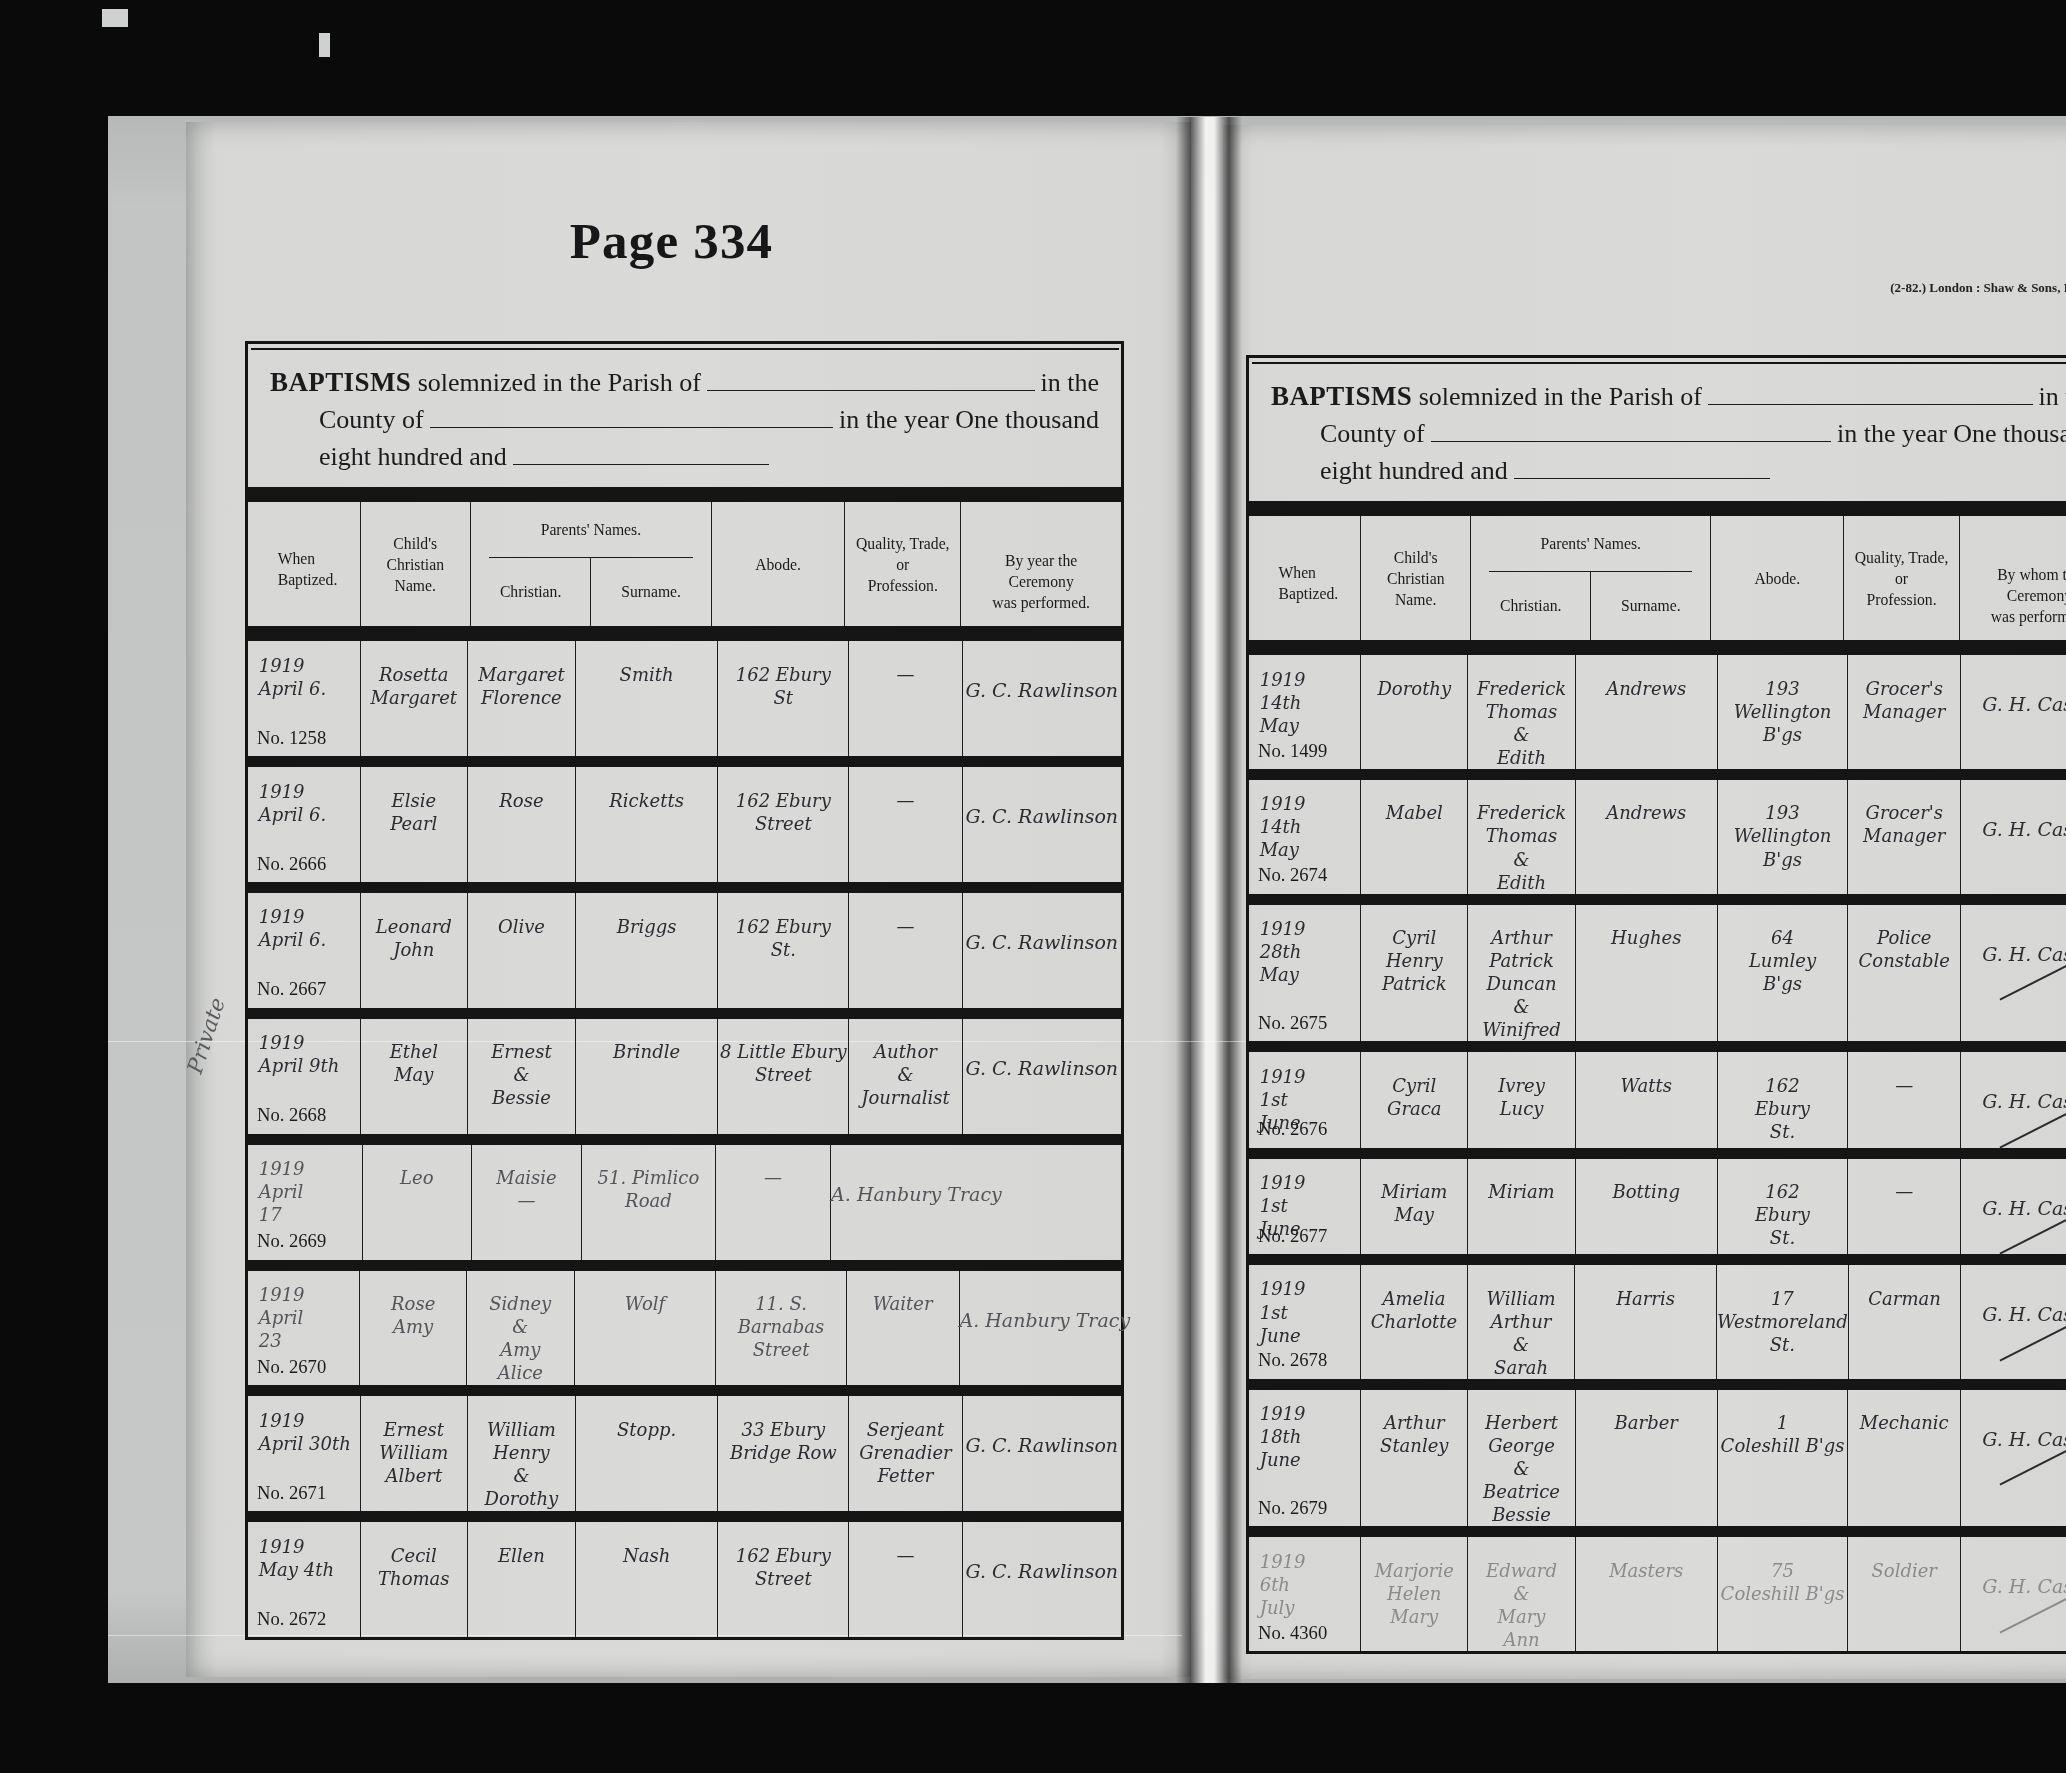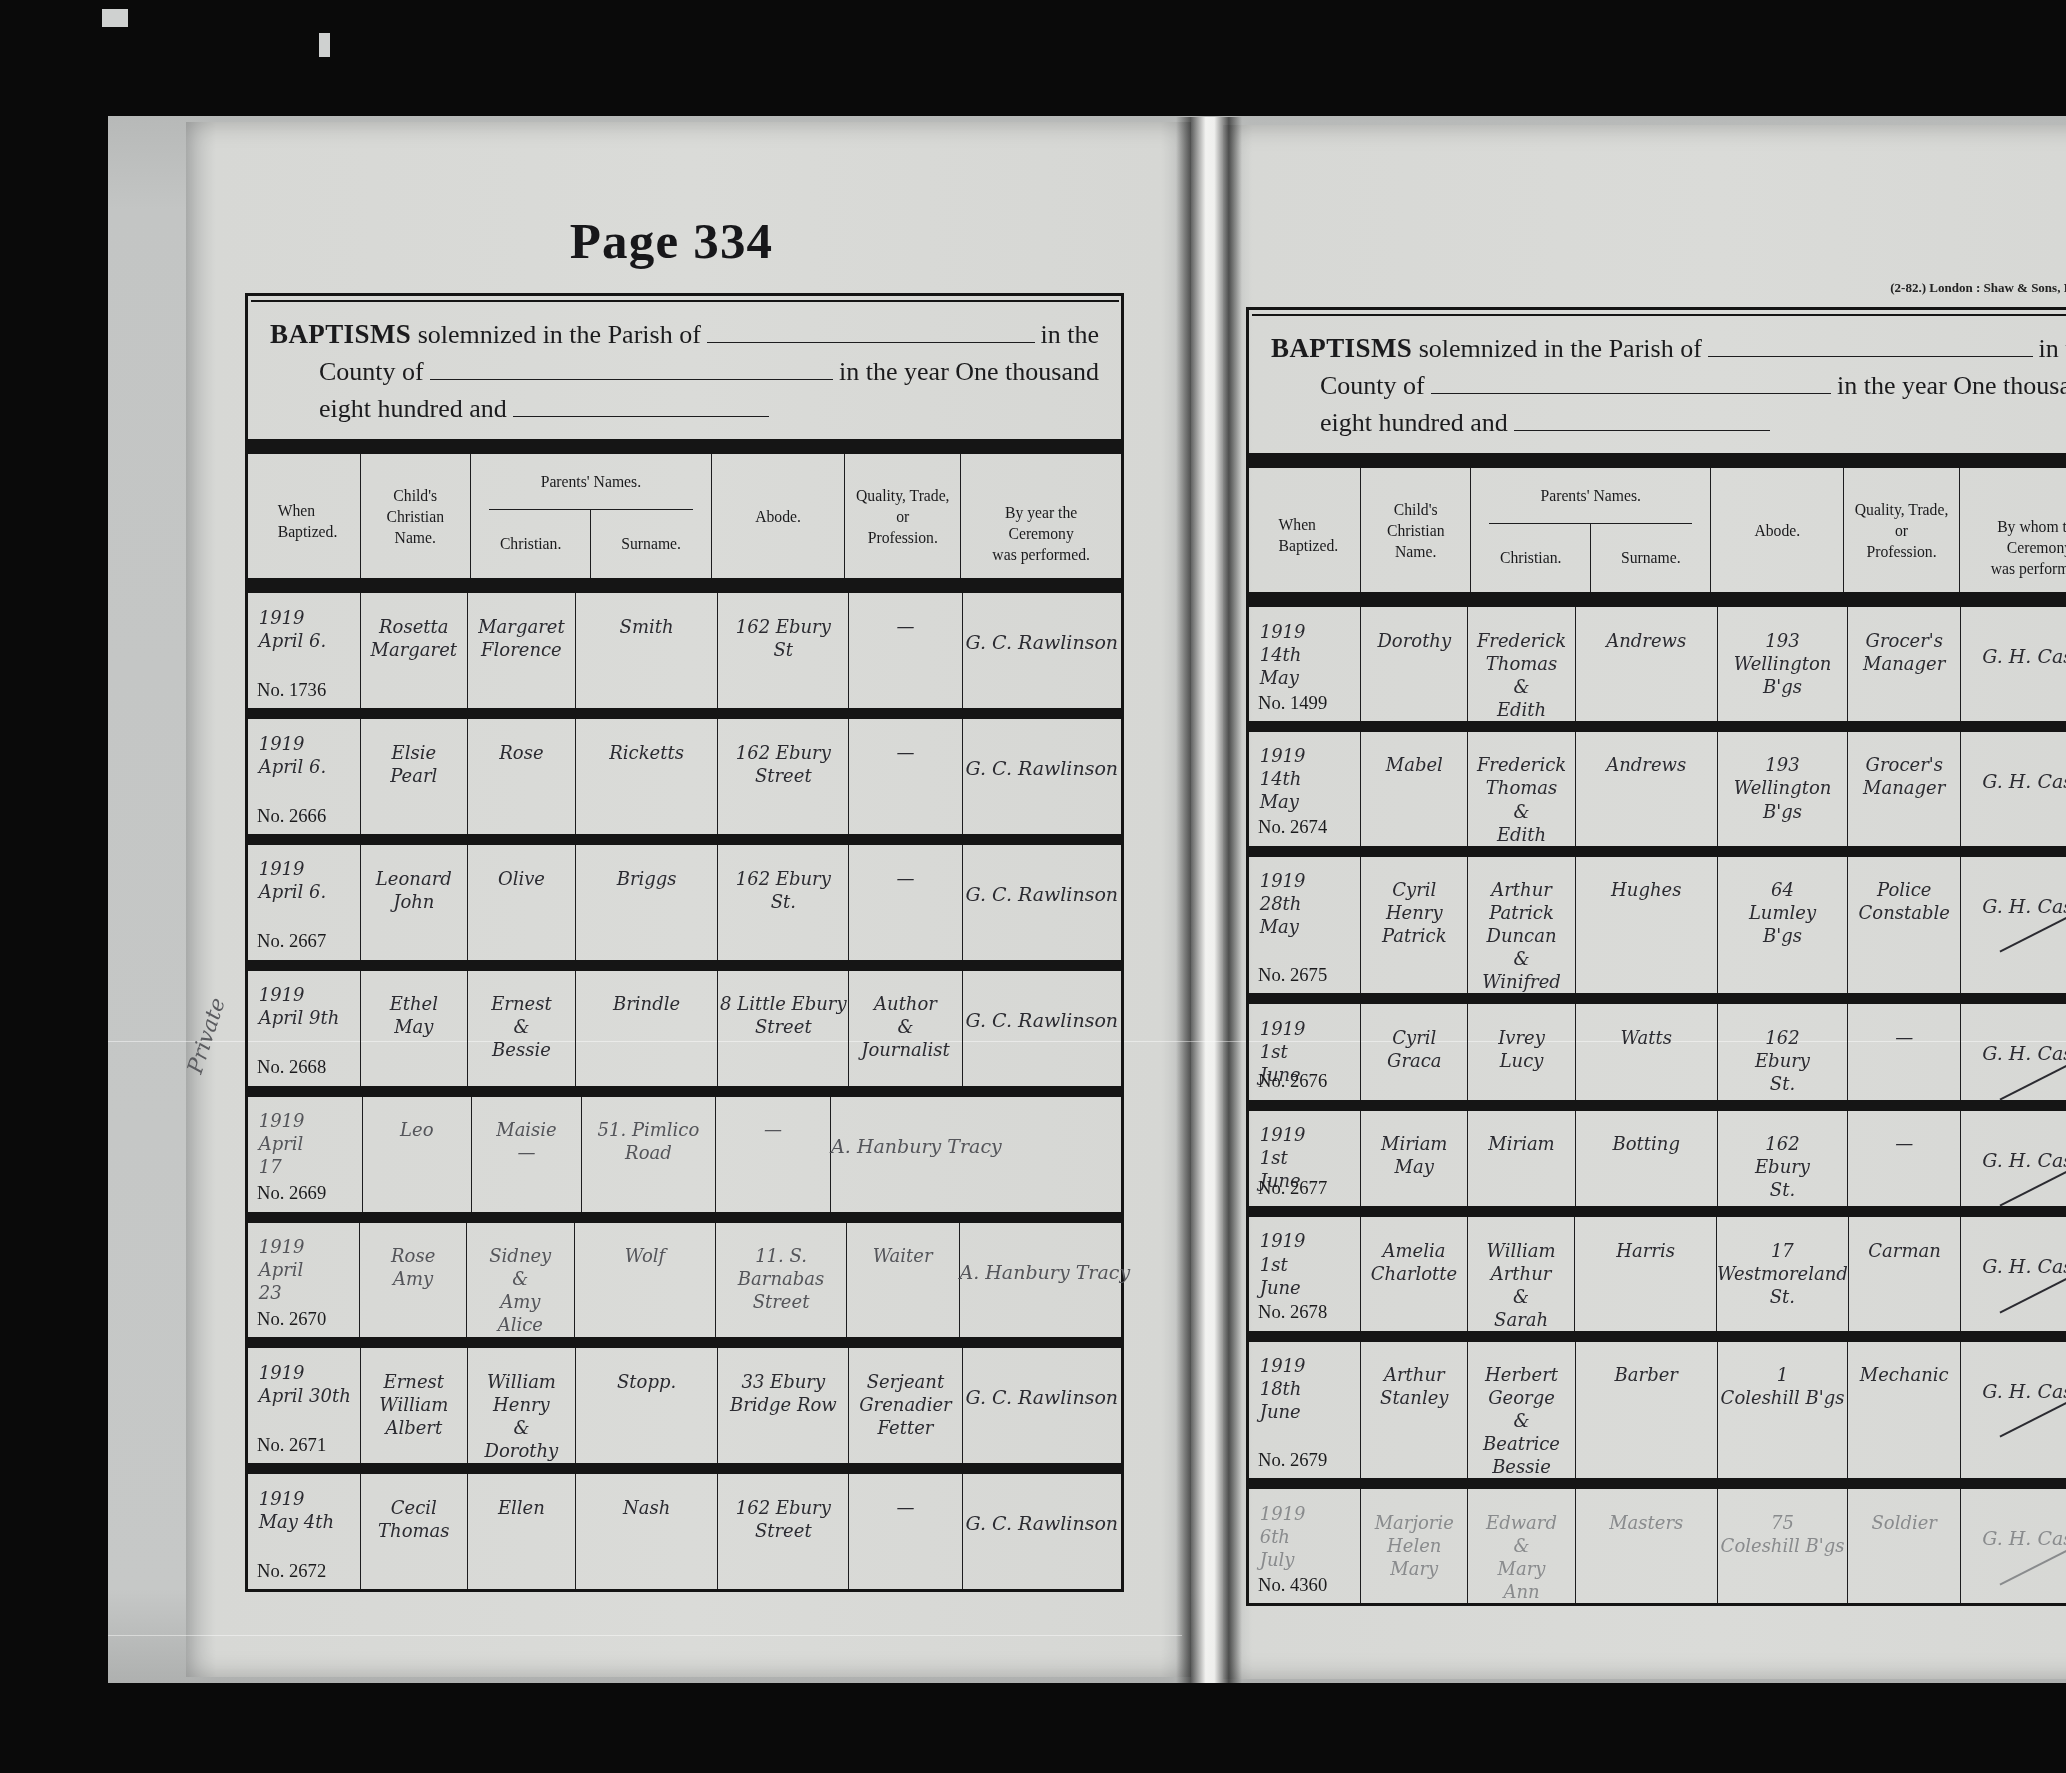--- a/index.html
+++ b/index.html
@@ -25,21 +25,21 @@
 
   .page-title{position:absolute;font-weight:bold;font-size:51px;letter-spacing:1.2px;
               text-align:center;color:#17171a;}
   .page-title.t334{left:463px;top:212px;width:417px;}
   .page-title.t335{left:1475px;top:226px;width:417px;}
   .imprint{position:absolute;left:1781px;top:280px;width:351px;text-align:right;
            font-weight:bold;font-size:13px;color:#222;}
 
   
   .regtable{position:absolute;border:3.7px solid #141414;background:transparent;
-            display:flex;flex-direction:column;}
+            display:flex;flex-direction:column;margin-top:48px;}
   .regtable::before{content:"";position:absolute;left:2.5px;right:2.5px;top:4.1px;
             border-top:2.5px solid #141414;}
   .regtable.left{left:245px;top:293px;width:873px;height:1293px;}
   .regtable.right{left:1246px;top:307px;width:870px;height:1293px;}
   .form-head{padding:19px 22px 6.6px;font-size:26px;line-height:1.42;}
   .fh-line{display:flex;align-items:baseline;white-space:nowrap;}
   .fh-line .blank{flex:1;border-bottom:1.7px solid #1c1c1e;margin:0 5.8px 4.1px;min-width:50px;}
   .fh-line .blank.fixed{flex:0 0 256px;}
   .fh-indent{padding-left:49px;}
   .fh-bold{font-weight:bold;letter-spacing:0.4px;font-size:27px;}
@@ -135,21 +135,21 @@
 or
 Profession.</div>
       <div class="ch c7">By year the
 Ceremony
 was performed.</div>
     </div>
     <div class="bigbar" style="margin-top:0"></div>
     <div class="rows">
         <div class="rrow tone-dark">
           <div class="cell c1 hand">1919
-April 6.<div class="no-label">No. 1736</div></div>
+April 6.<div class="no-label">No. 1258</div></div>
           <div class="cell c2 hand">Rosetta
 Margaret</div>
           <div class="cell c3 hand">Margaret
 Florence</div>
           <div class="cell c4 hand">Smith</div>
           <div class="cell c5 hand">162 Ebury
 St</div>
           <div class="cell c6 hand">—</div>
           <div class="cell c7 hand sig">G. C. Rawlinson</div>
         </div>

